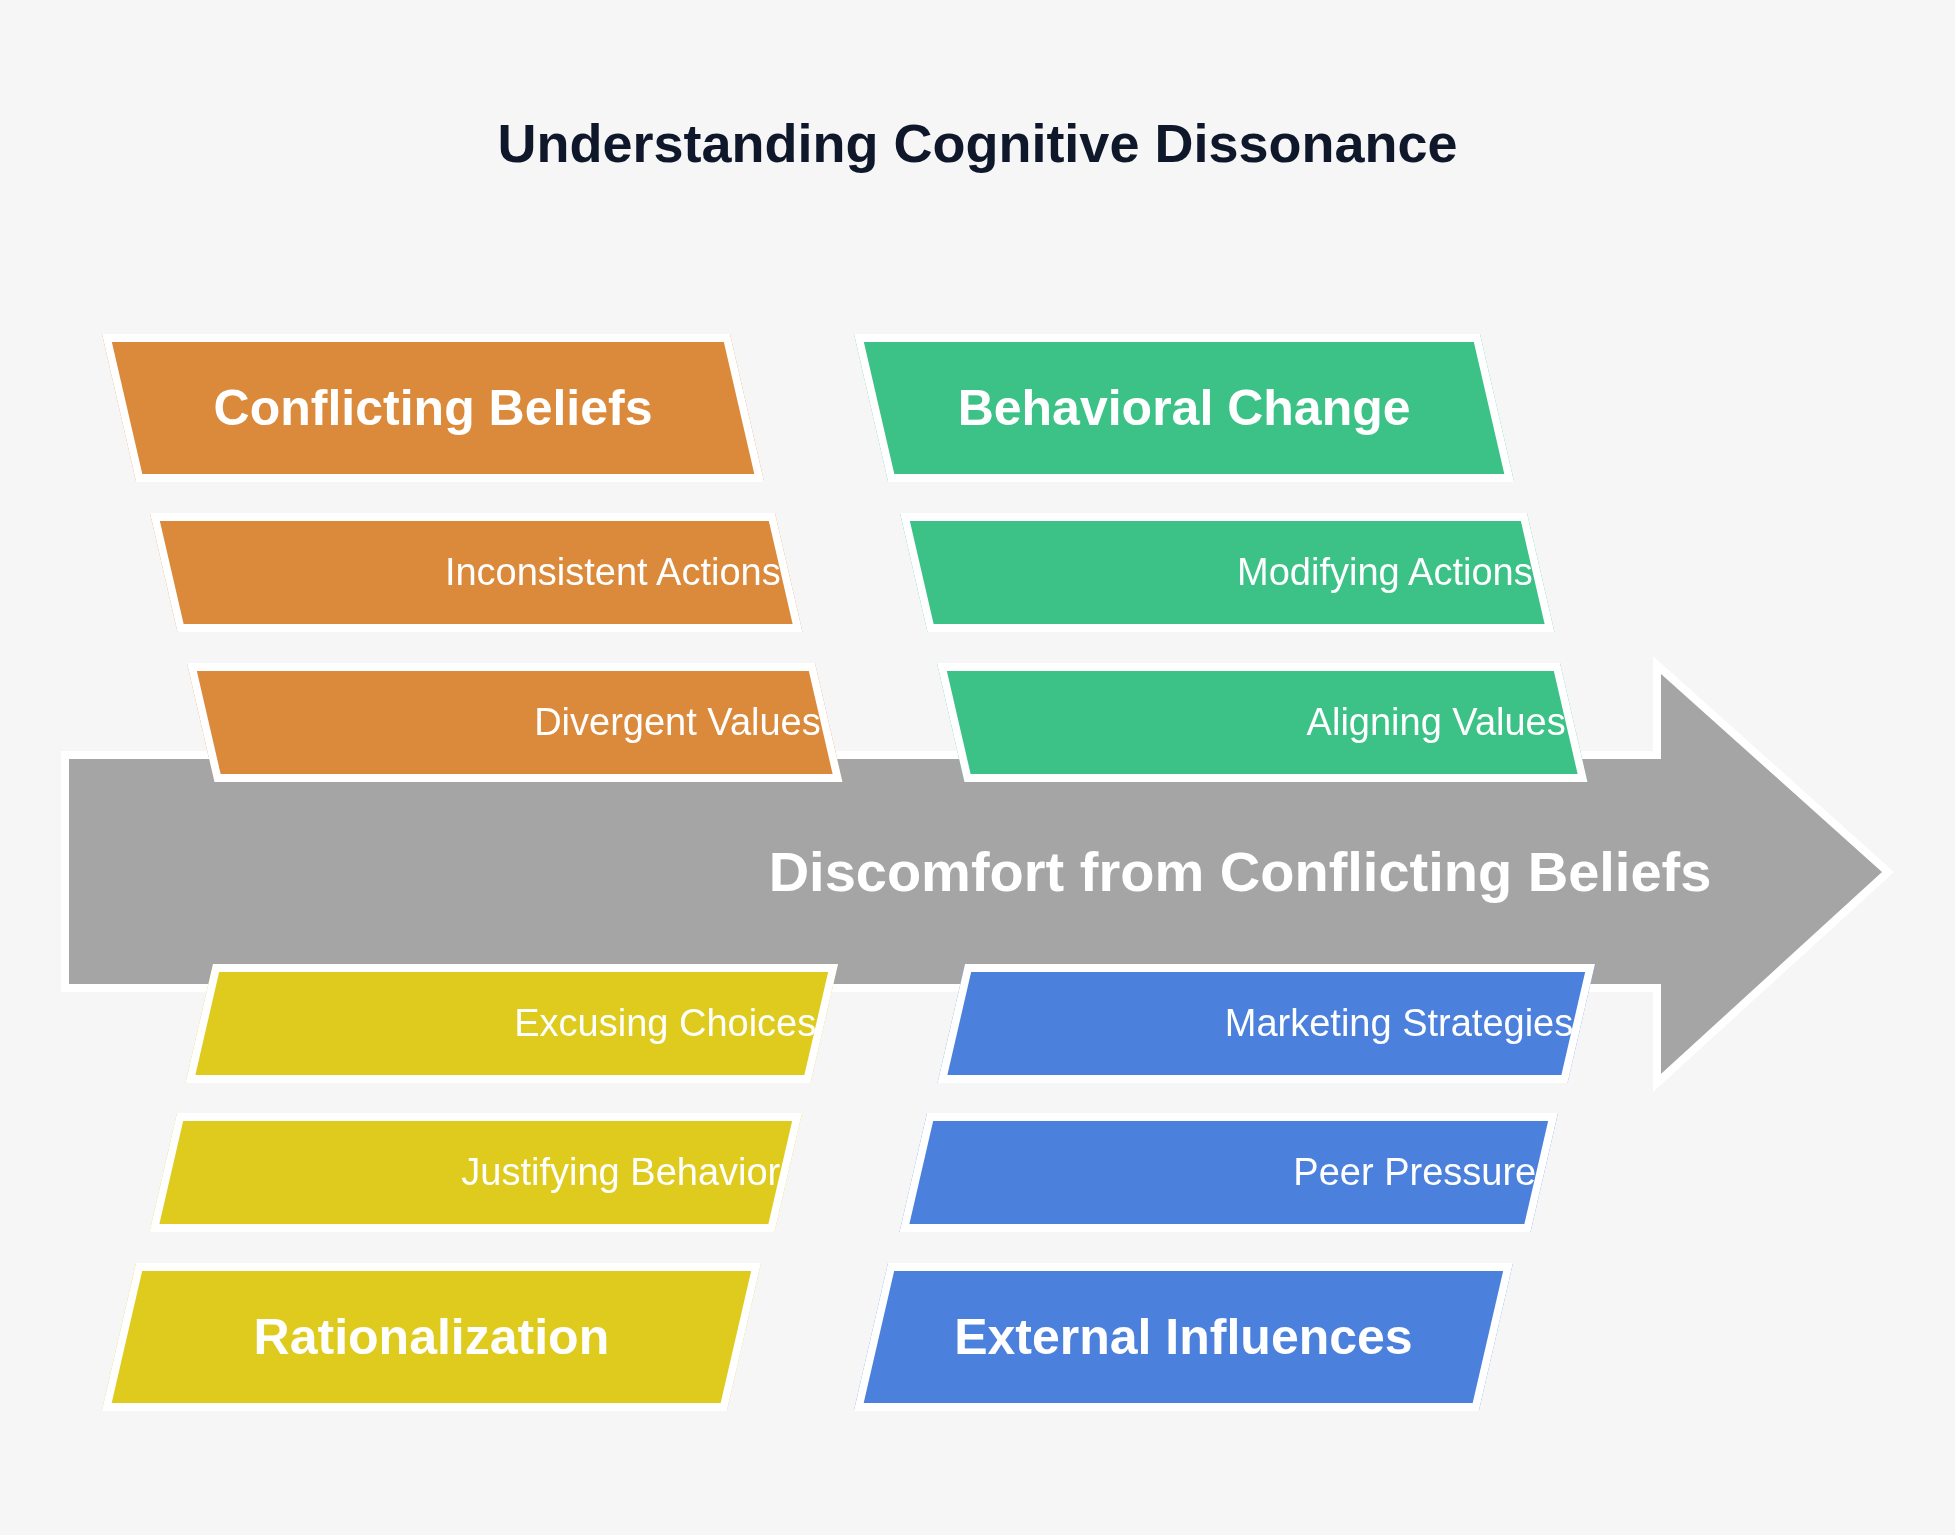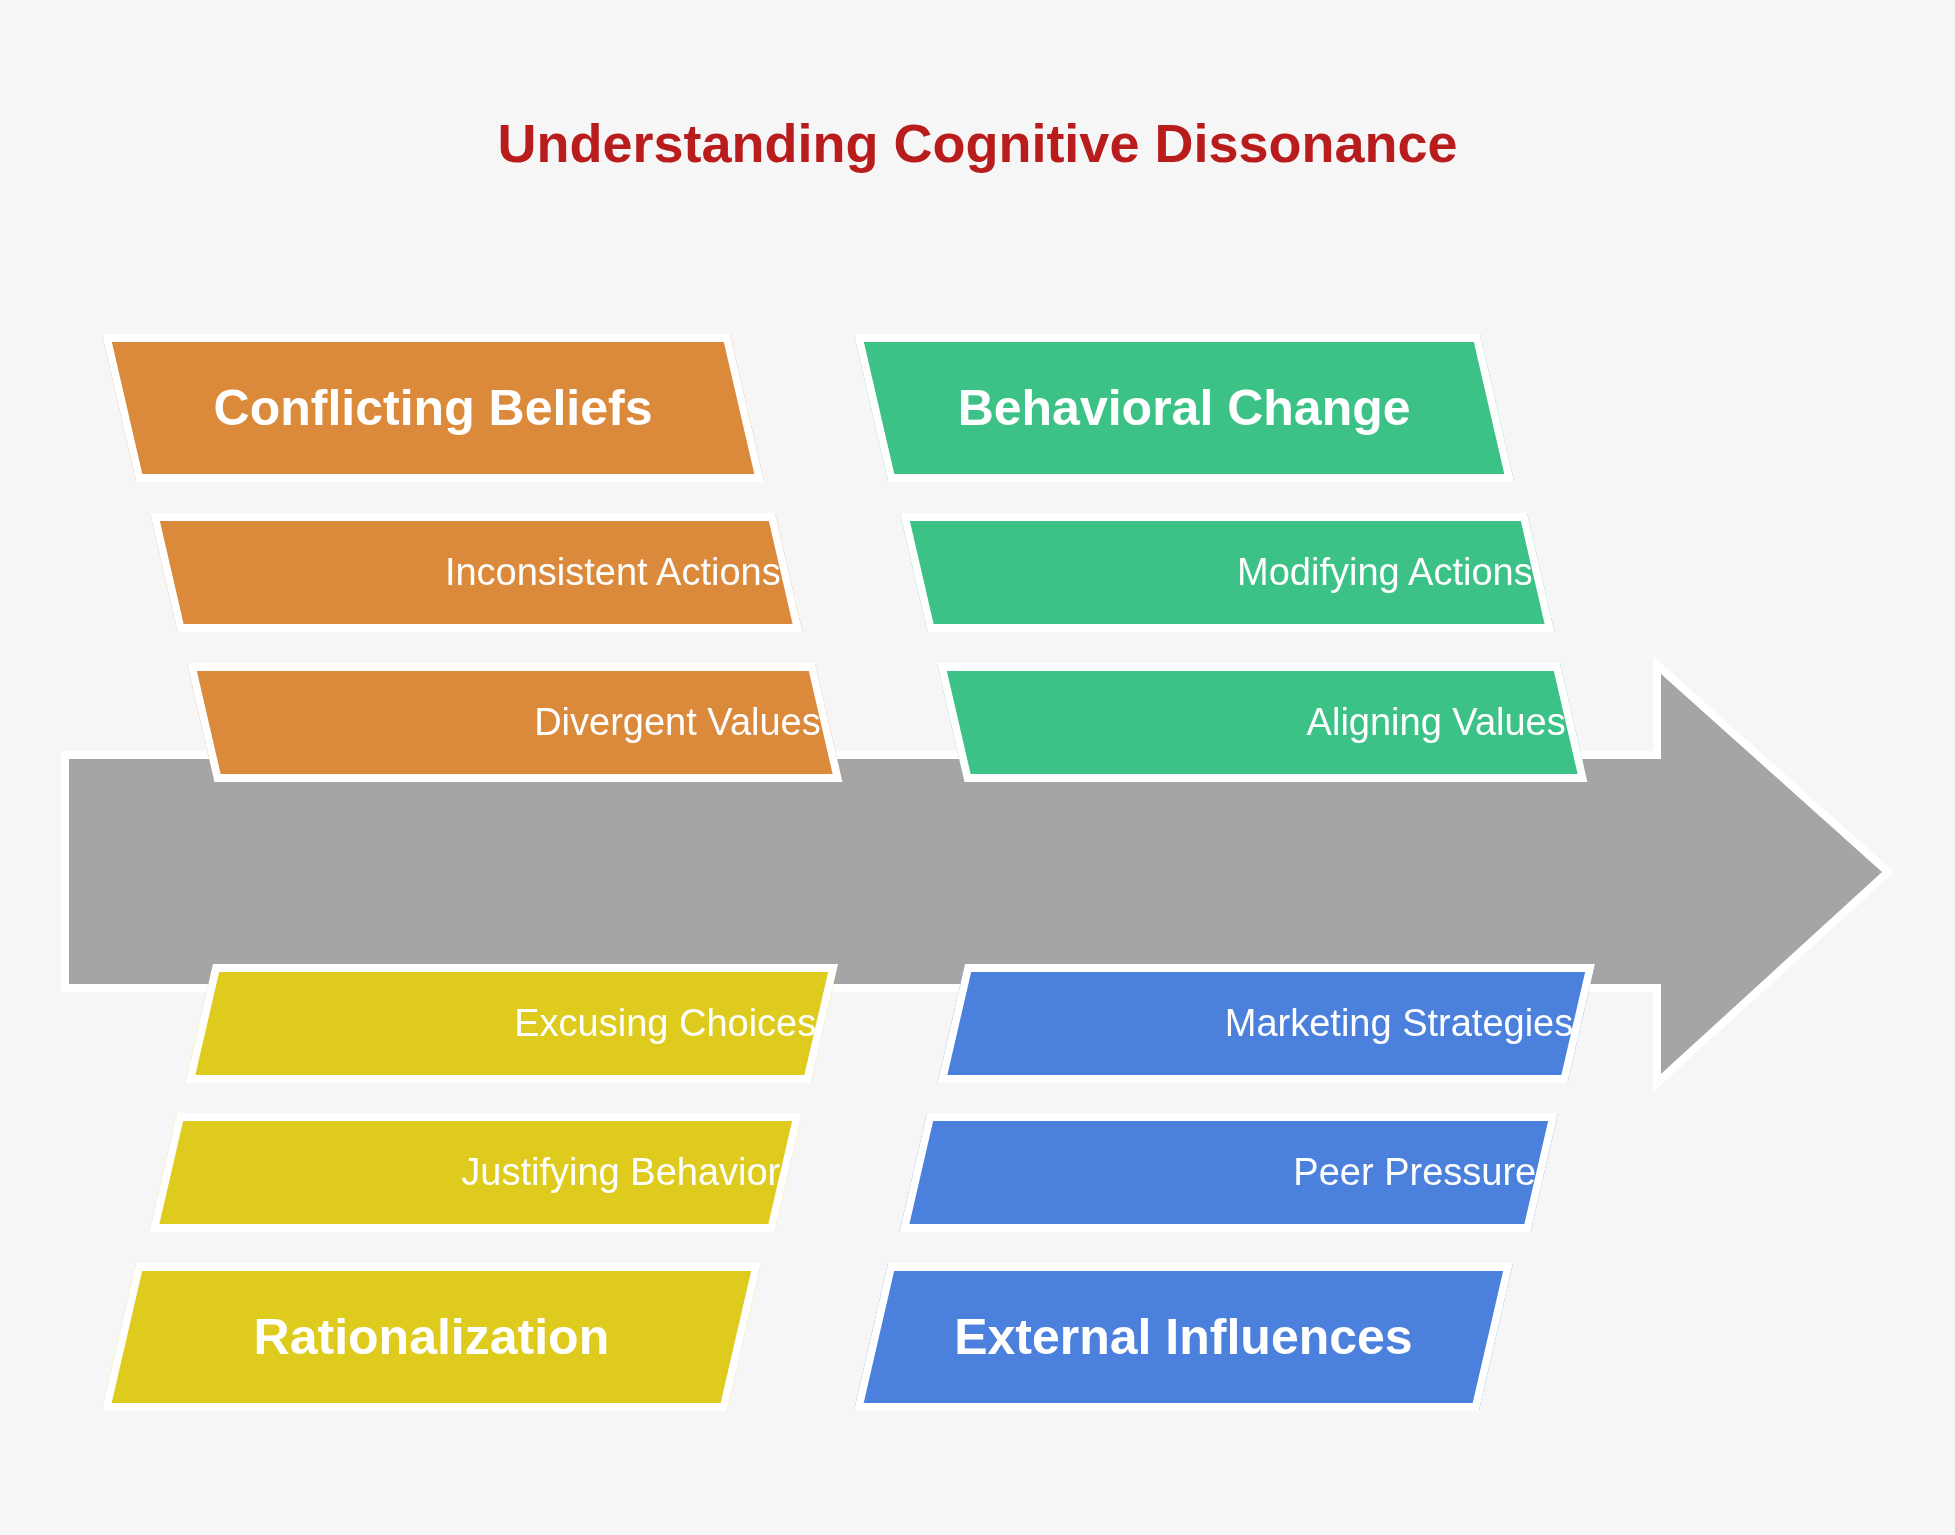--- a/index.html
+++ b/index.html
@@ -59,21 +59,21 @@
 
   #b-r1 {left:965px;top:964px;width:630px;height:119px;}
   #b-r2 {left:927px;top:1113px;width:631px;height:119px;}
   #b-hdr{left:888px;top:1263px;width:625px;height:148px;}
 </style>
 </head>
 <body style="background: rgb(246, 246, 247);">
 
 <div id="canvas">
 
-  <div class="page-title" style="color: #b91c1c;">Understanding Cognitive Dissonance</div>
+  <div class="page-title" style="color: #0f172a;">Understanding Cognitive Dissonance</div>
 
   <svg id="arrow-svg" viewBox="0 0 1955 1535">
     <polygon points="65,755 1657,755 1657,665 1888,872 1657,1083 1657,988 65,988" fill="#A5A5A5" stroke="#FFFFFF" stroke-width="8" stroke-linejoin="miter"></polygon>
   </svg>
 
   <div id="o-hdr" class="shape lean-top hdr" style="background: rgb(219, 138, 60);">
     <div class="inner">Conflicting Beliefs</div>
   </div>
   <div id="o-r1" class="shape lean-top row" style="background: rgb(219, 138, 60);">
     <div class="inner">Inconsistent Actions</div>
@@ -105,13 +105,14 @@
   <div id="b-r1" class="shape lean-bot row" style="background: rgb(75, 128, 220);">
     <div class="inner">Marketing Strategies</div>
   </div>
   <div id="b-r2" class="shape lean-bot row" style="background: rgb(75, 128, 220);">
     <div class="inner">Peer Pressure</div>
   </div>
   <div id="b-hdr" class="shape lean-bot hdr" style="background: rgb(75, 128, 220);">
     <div class="inner">External Influences</div>
   </div>
 
+  <div class="arrow-label" style="color: rgb(255, 255, 255);">Discomfort from Conflicting Beliefs</div>
 </div>
 
 </body></html>

